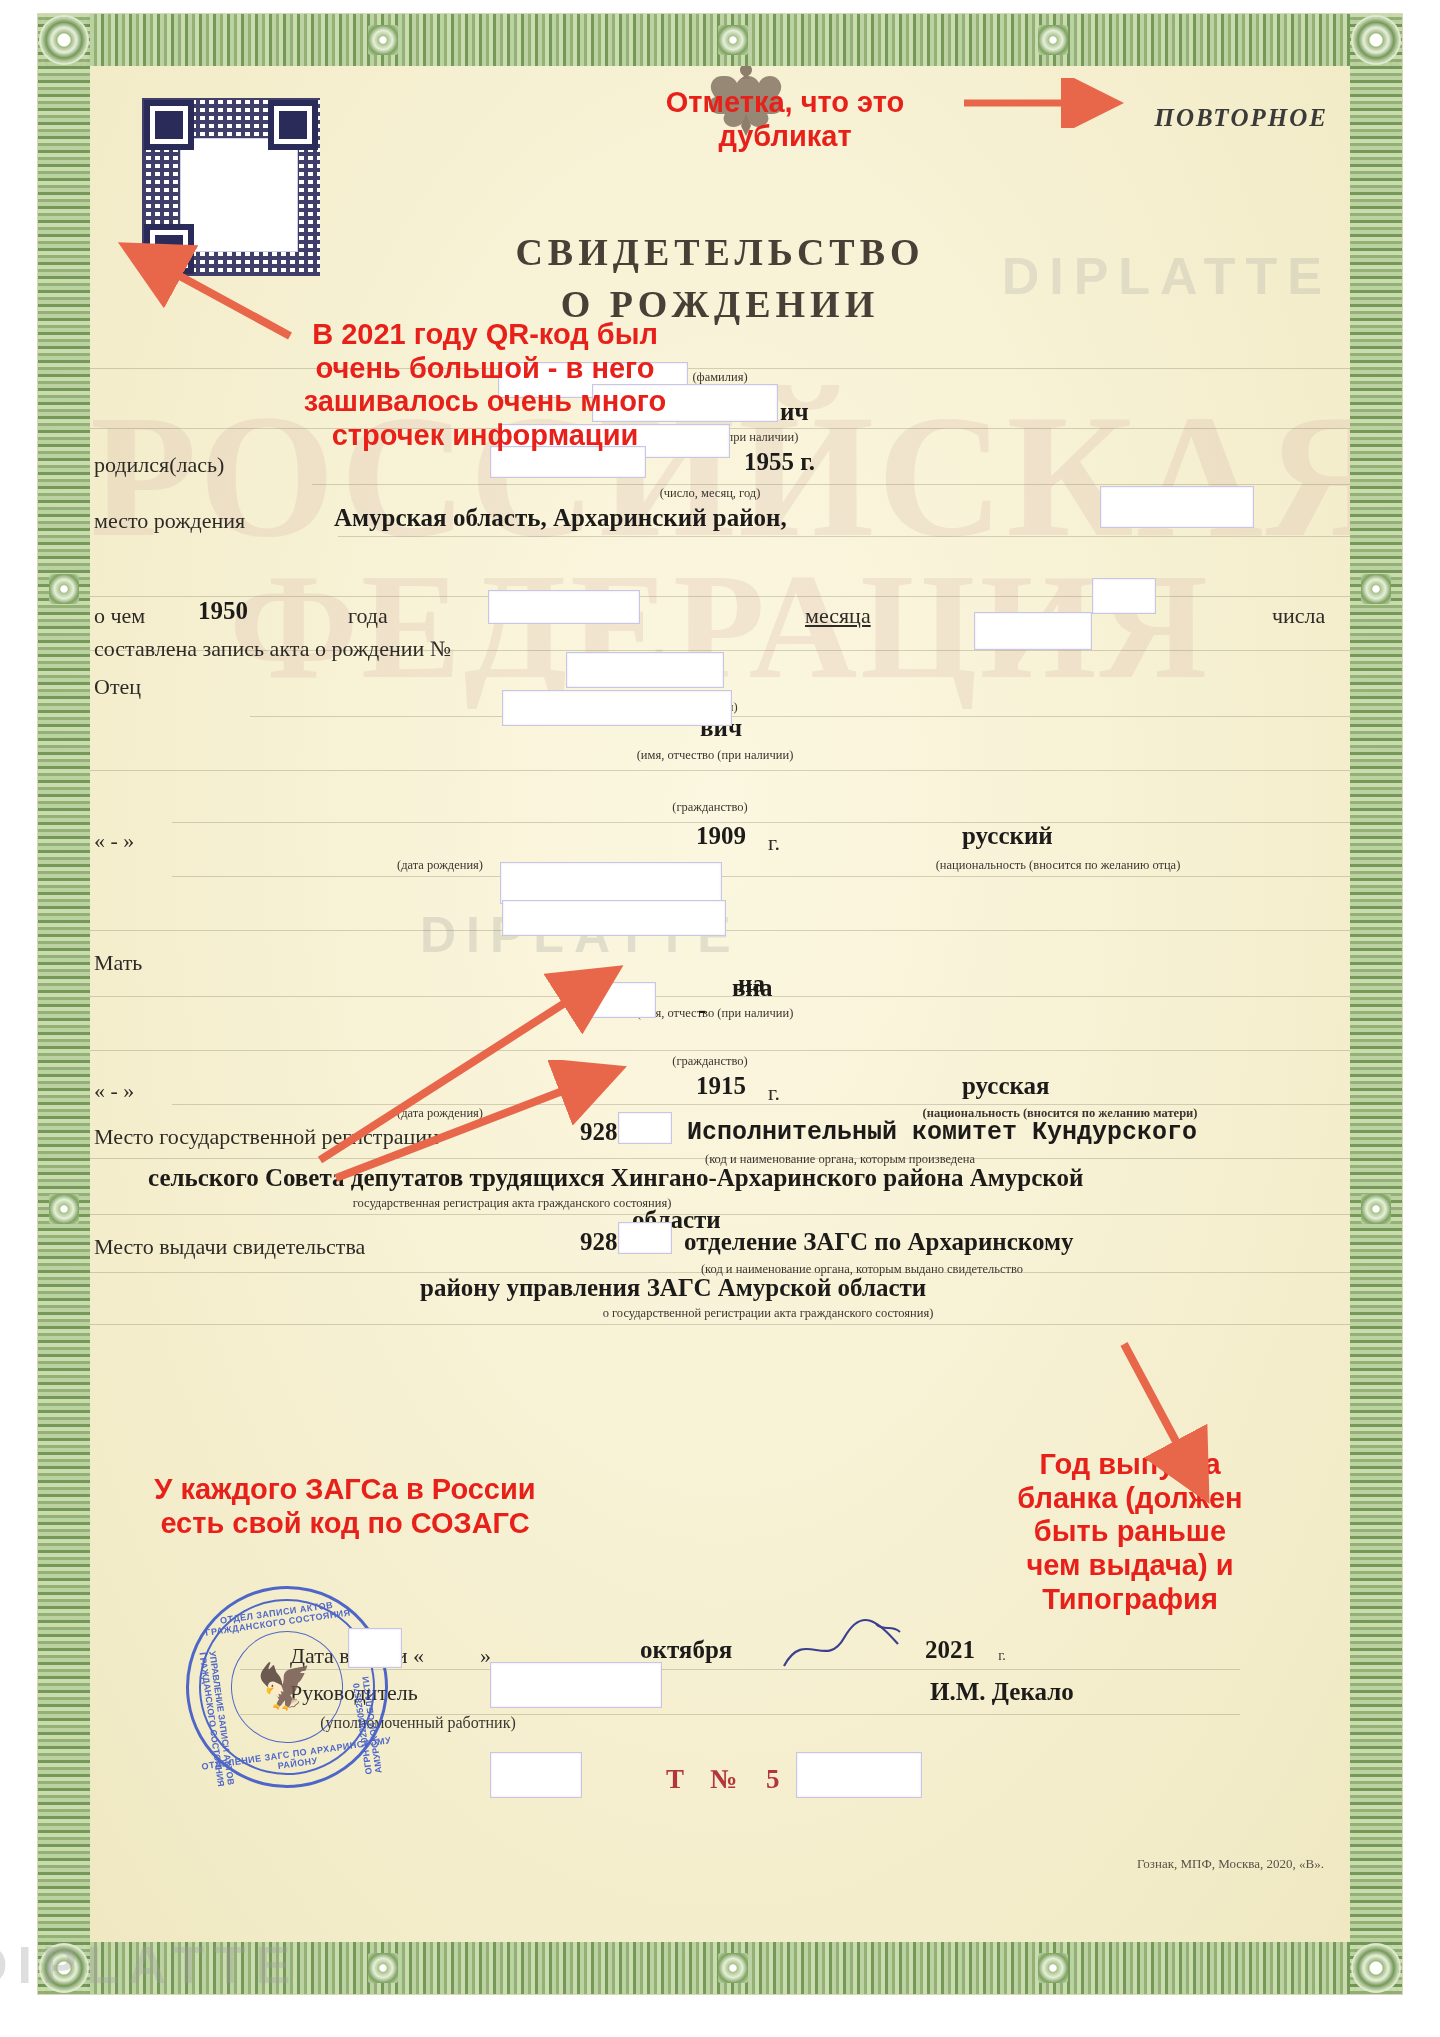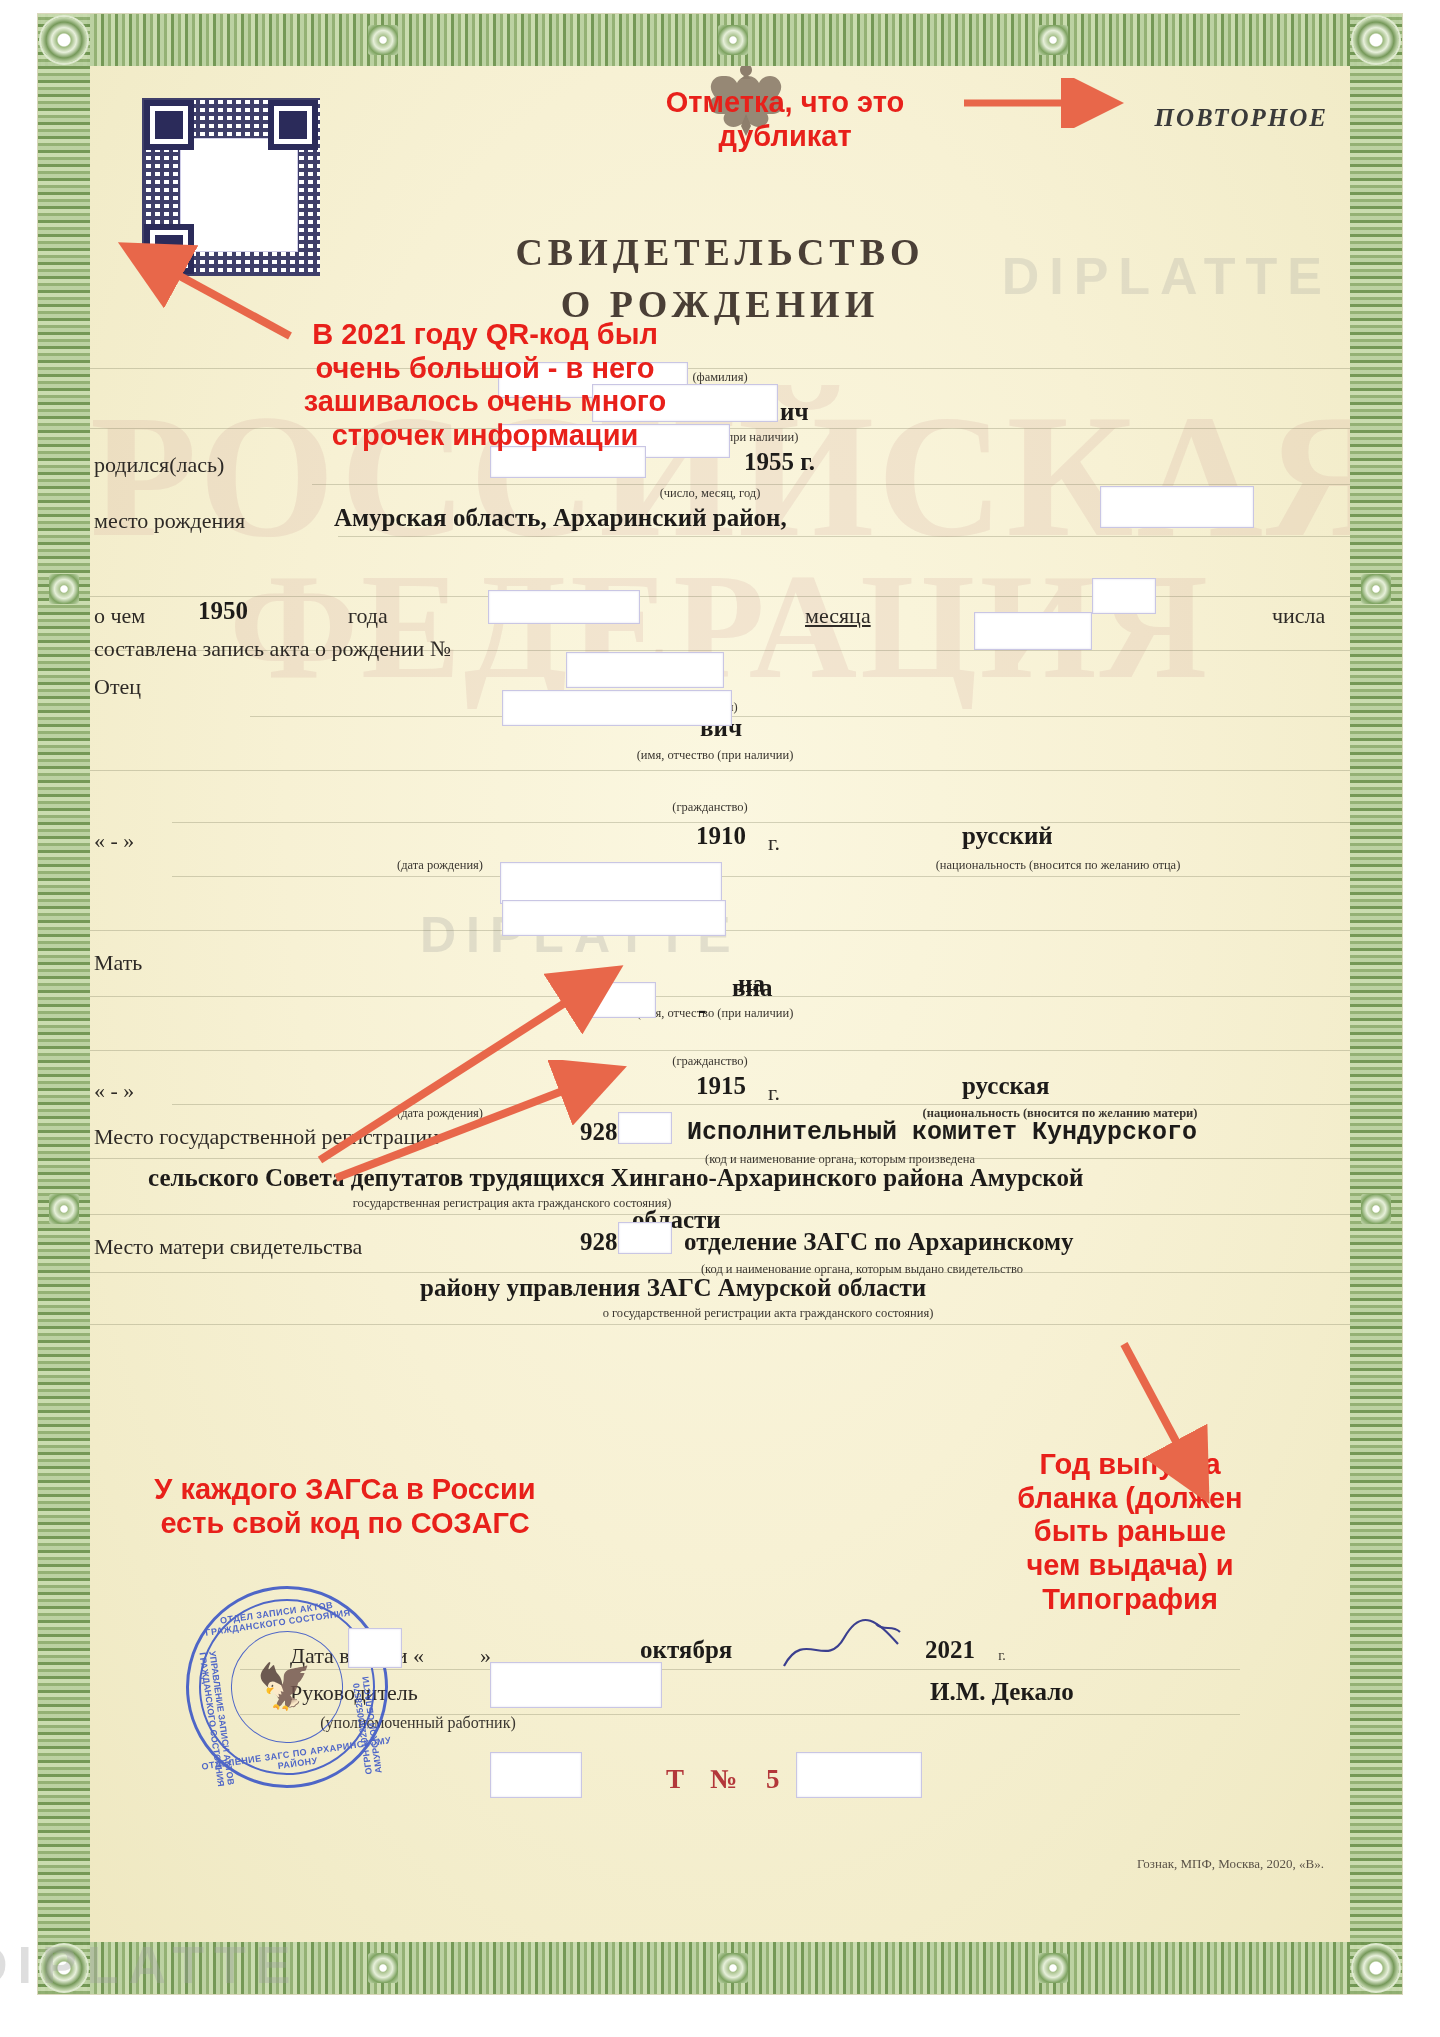--- a/index.html
+++ b/index.html
@@ -384,21 +384,21 @@
     <div class="lbl" style="left:1182px;top:537px;">числа</div>
     <div class="lbl" style="left:4px; top:570px;">составлена запись акта о рождении №</div>
 
     <div class="lbl" style="left:4px; top:608px;">Отец</div>
     <div class="val" style="left:614px; top:600px;">н</div>
     <div class="sub" style="left:520px; top:634px; width:200px;">(фамилия)</div>
     <div class="val" style="left:610px; top:648px;">вич</div>
     <div class="sub" style="left:460px; top:682px; width:330px;">(имя, отчество (при наличии)</div>
     <div class="sub" style="left:520px; top:734px; width:200px;">(гражданство)</div>
     <div class="lbl" style="left:4px; top:762px;">«    -    »</div>
-    <div class="val" style="left:606px; top:756px;">1910</div>
+    <div class="val" style="left:606px; top:756px;">1909</div>
     <div class="lbl" style="left:678px; top:764px;">г.</div>
     <div class="sub" style="left:250px; top:792px; width:200px;">(дата рождения)</div>
     <div class="val" style="left:872px; top:756px;">русский</div>
     <div class="sub" style="left:718px; top:792px; width:500px;">(национальность (вносится по желанию отца)</div>
 
     <div class="lbl" style="left:4px; top:884px;">Мать</div>
     <div class="val" style="left:648px; top:876px;margin-top:28px;">на</div>
     <div class="val" style="left:470px; top:908px;">П</div>
     <div class="val" style="left:642px; top:908px;">вна</div>
     <div class="sub" style="left:460px; top:940px; width:330px;">(имя, отчество (при наличии)</div>
@@ -412,21 +412,21 @@
     <div class="sub" style="left:710px; top:1040px; width:520px;font-weight:bold;">(национальность (вносится по желанию матери)</div>
 
     <div class="lbl" style="left:4px; top:1058px;">Место государственной регистрации</div>
     <div class="val" style="left:490px; top:1052px;">9289</div>
     <div class="val" style="left:597px; top:1052px;font-family:Liberation Mono, monospace;">Исполнительный комитет Кундурского</div>
     <div class="sub" style="left:540px; top:1086px; width:420px;">(код и наименование органа, которым произведена</div>
     <div class="val" style="left:58px; top:1098px;">сельского Совета депутатов трудящихся Хингано-Архаринского района Амурской</div>
     <div class="sub" style="left:142px; top:1130px; width:560px;">государственная регистрация акта гражданского состояния)</div>
     <div class="val" style="left:542px; top:1140px;">области</div>
 
-    <div class="lbl" style="left:4px; top:1168px;">Место матери свидетельства</div>
+    <div class="lbl" style="left:4px; top:1168px;">Место выдачи свидетельства</div>
     <div class="val" style="left:490px; top:1162px;">9280</div>
     <div class="val" style="left:594px; top:1162px;">отделение ЗАГС по Архаринскому</div>
     <div class="sub" style="left:572px; top:1196px; width:400px;">(код и наименование органа, которым выдано свидетельство</div>
     <div class="val" style="left:330px; top:1208px;">району управления ЗАГС Амурской области</div>
     <div class="sub" style="left:398px; top:1240px; width:560px;">о государственной регистрации акта гражданского состояния)</div>
 
     <div class="lbl" style="left:200px; top:1577px;">Дата выдачи «</div>
     <div class="lbl" style="left:390px; top:1577px;">»</div>
     <div class="val" style="left:550px; top:1570px;">октября</div>
     <div class="val" style="left:835px; top:1570px;">2021</div>

